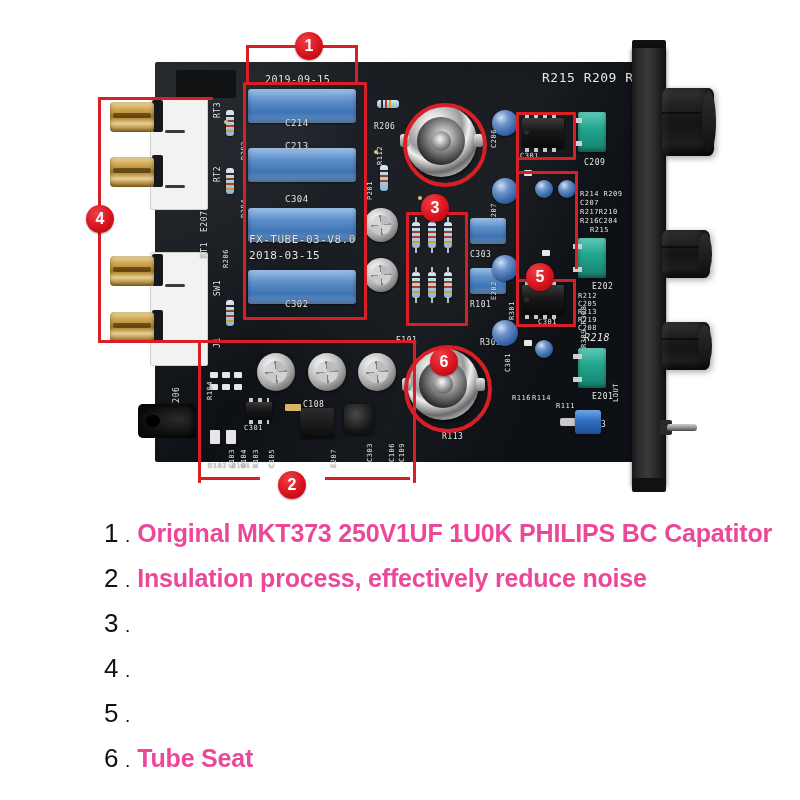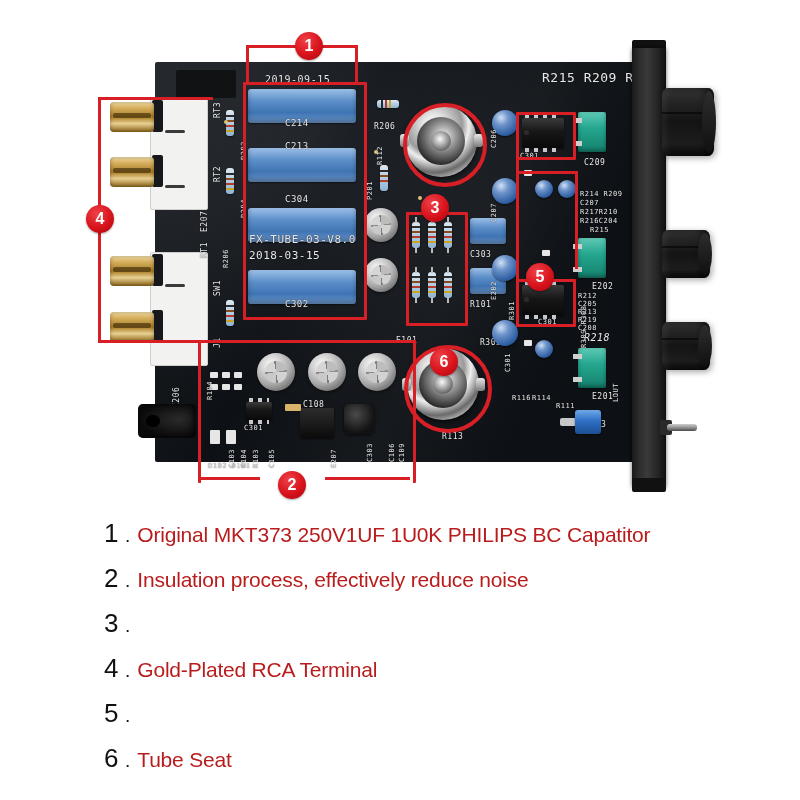--- a/index.html
+++ b/index.html
@@ -178,21 +178,21 @@
   }
 
   
   .caption{position:absolute;left:0;top:518px;width:800px;}
   .cap-row{display:flex;align-items:baseline;margin:0 0 14px 0;padding-left:104px;}
   .cap-num{
     font-size:26px;color:#111;font-family:"Liberation Sans", sans-serif;
     min-width:16px;text-align:left;
   }
   .cap-dot{font-size:19px;color:#111;margin:0 7px 0 5px;}
-  .cap-txt{font-size:21px;color:#b91c1c;font-family:"Liberation Sans", sans-serif;letter-spacing:-.2px;}
+  .cap-txt{font-size:25px;color:#ec4899;font-family:"Liberation Sans", sans-serif;letter-spacing:-.2px;font-weight:bold;}
 </style>
 </head>
 <body>
 
 <div id="root">
 
   <div class="photo">
 
     <div class="pcb">
       <div class="pcb-sheen"></div>
@@ -524,21 +524,20 @@
     </div>
 
     <div class="cap-row">
       <span class="cap-num">3</span>
       <span class="cap-dot">.</span>
     </div>
 
     <div class="cap-row">
       <span class="cap-num">4</span>
       <span class="cap-dot">.</span>
-      <span class="cap-txt">Gold-Plated RCA Terminal</span>
     </div>
 
     <div class="cap-row">
       <span class="cap-num">5</span>
       <span class="cap-dot">.</span>
     </div>
 
     <div class="cap-row">
       <span class="cap-num">6</span>
       <span class="cap-dot">.</span>

